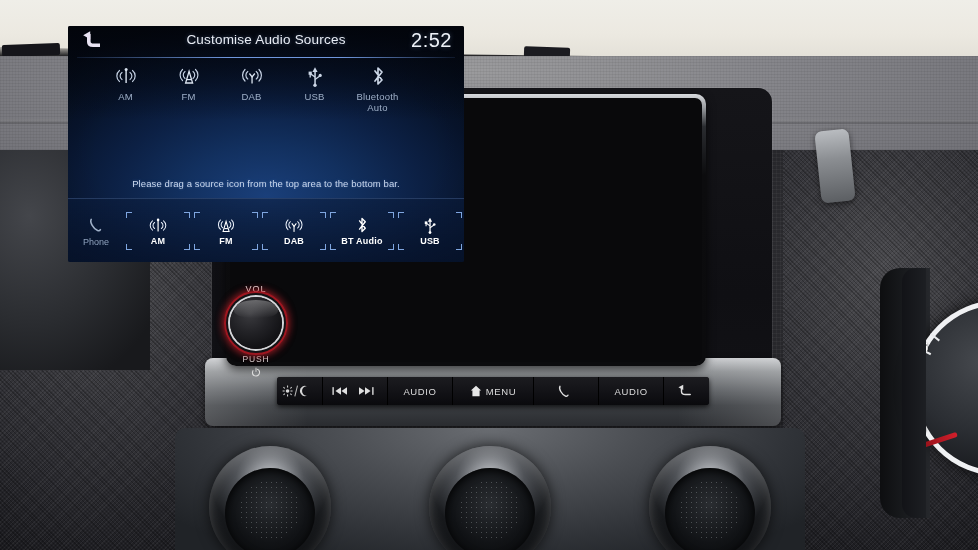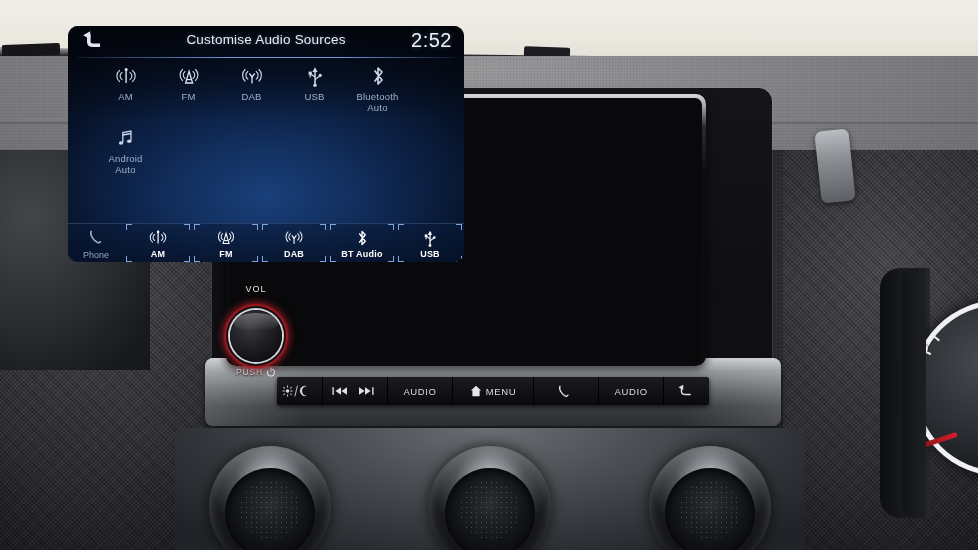--- a/index.html
+++ b/index.html
@@ -127,21 +127,21 @@
   }
   .bezel-inner {
     position: absolute; left: 4px; top: 4px; right: 4px; bottom: 4px;
     border-radius: 7px; background: #09090b; overflow: hidden;
   }
 
   .lcd {
     position: absolute;
     left: 68px; top: 26px;
     width: 396px; height: 236px;
-    border-radius: 10px;
+    border-radius: 2px;
     overflow: hidden;
     background:
       radial-gradient(ellipse 300px 180px at 50% 72%, #1a3f7a 0%, #12305f 28%, #0c2044 52%, #07142c 74%, #040b18 100%);
   }
   
   .lcd::after {
     content: ""; position: absolute; inset: 0; pointer-events: none;
     background:
       linear-gradient(180deg, rgba(2,4,10,0.88) 0%, rgba(3,6,14,0.55) 16%, rgba(0,0,0,0) 40%),
       radial-gradient(ellipse 420px 260px at 50% 55%, rgba(0,0,0,0) 40%, rgba(0,0,0,.45) 100%);
@@ -203,21 +203,21 @@
   
   .hint {
     position: absolute; left: 0; top: 152px; width: 100%;
     text-align: center; z-index: 3;
     color: #c9d7ec; font-size: 9.5px; letter-spacing: .1px;
     text-shadow: 0 0 3px rgba(120,170,255,.4);
   }
 
   
   .bottom-bar {
-    position: absolute; left: 0; bottom: 0; width: 100%; height: 39px;
+    position: absolute; left: 0; bottom: 0; width: 100%; height: 64px;
     display: flex; align-items: center;
     z-index: 4;
     background: linear-gradient(180deg, rgba(10,26,56,.55) 0%, rgba(6,18,42,.80) 100%);
     border-top: 1px solid rgba(110,150,215,.30);
   }
   .bb-fixed {
     width: 56px; height: 100%;
     display: flex; flex-direction: column; align-items: center; justify-content: center;
     cursor: pointer;
   }
@@ -238,21 +238,21 @@
   .bb-slot .c.tl { left: 1px;  top: 0;     border-left-width: 1px; border-top-width: 1px; }
   .bb-slot .c.tr { right: 1px; top: 0;     border-right-width: 1px; border-top-width: 1px; }
   .bb-slot .c.bl { left: 1px;  bottom: 0;  border-left-width: 1px; border-bottom-width: 1px; }
   .bb-slot .c.br { right: 1px; bottom: 0;  border-right-width: 1px; border-bottom-width: 1px; }
 
   
   .knob-wrap { position: absolute; width: 74px; text-align: center; }
   .knob-wrap.left  { left: 219px;  top: 284px; }
   .knob-wrap.right { left: 706px;  top: 286px; }
   .knob-top-label {
-    color: #e6e6e6; font-size: 9px; letter-spacing: 1px; margin-bottom: 16px;
+    color: #e6e6e6; font-size: 9px; letter-spacing: 1px; margin-bottom: 3px;
     text-shadow: 0 1px 2px #000;
   }
   .knob {
     position: relative;
     width: 52px; height: 52px; margin: 0 auto;
     border-radius: 50%;
     background:
       radial-gradient(circle at 38% 32%, #3b3b3f 0%, #222226 40%, #131316 70%, #0c0c0e 100%);
     box-shadow:
       0 0 0 2px #d4d6d9,
@@ -269,21 +269,21 @@
   .knob-ring-red {
     position: absolute; left: -6px; top: -6px; width: 64px; height: 64px;
     border-radius: 50%;
     border: 2px solid rgba(180,25,35,.85);
     box-shadow: 0 0 8px rgba(210,40,50,.7);
     pointer-events: none;
   }
   .knob-bot-label {
     color: #dcdcdc; font-size: 8.5px; letter-spacing: .8px; margin-top: 5px;
     text-shadow: 0 1px 2px #000;
-    display: flex; align-items: center; justify-content: center; gap: 3px;
+    display: flex; align-items: center; justify-content: center; gap: 3px; flex-direction: column;
   }
 
   
   .btn-row {
     position: absolute;
     left: 277px; top: 377px; width: 432px; height: 28px;
     display: flex;
     background: #0d0d10;
     border-radius: 3px;
     box-shadow: inset 0 1px 0 rgba(255,255,255,.07), 0 2px 5px rgba(0,0,0,.7);
@@ -503,37 +503,24 @@
               <path d="M6 6 L13 15 L9 19 L9 3 L13 7 L6 16" fill="none" stroke="#cbd6e6" stroke-width="1.7" stroke-linejoin="round" stroke-linecap="round"></path>
             </svg>
           </div>
           <div class="src-label" style="white-space:pre-line;">Bluetooth
 Auto</div>
         </div>
 
 
       </div>
 
-      <div class="src-row src-row-2">
-        <div class="src-item">
-          <div class="src-icon">
-            <svg width="20" height="20" viewBox="0 0 20 20">
-              <path d="M6.8 14.5 L6.8 4.5 L15 3 L15 12.5" fill="none" stroke="#cbd6e6" stroke-width="1.3"></path>
-              <path d="M6.8 7 L15 5.5" fill="none" stroke="#cbd6e6" stroke-width="1.3"></path>
-              <ellipse cx="5" cy="15" rx="2.2" ry="1.7" fill="#cbd6e6"></ellipse>
-              <ellipse cx="13.2" cy="13.2" rx="2.2" ry="1.7" fill="#cbd6e6"></ellipse>
-            </svg>
-          </div>
-          <div class="src-label" style="white-space:pre-line;">Android
-Auto</div>
-        </div>
-      </div>
-
-    </div>
-
+
+    </div>
+
+    <div class="hint">Please drag a source icon from the top area to the bottom bar.</div>
 
     <div class="bottom-bar">
 
       <div class="bb-fixed">
         <div class="bb-icon">
           <svg width="18" height="18" viewBox="0 0 18 18">
             <path d="M4.2 3.4 Q3 5.6 5.2 9.4 Q7.4 13.2 10.6 14.6 Q12.6 15.2 13.4 13.6" fill="none" stroke="#9fb0c8" stroke-width="1.6" stroke-linecap="round"></path>
           </svg>
         </div>
         <div class="bb-label">Phone</div>

